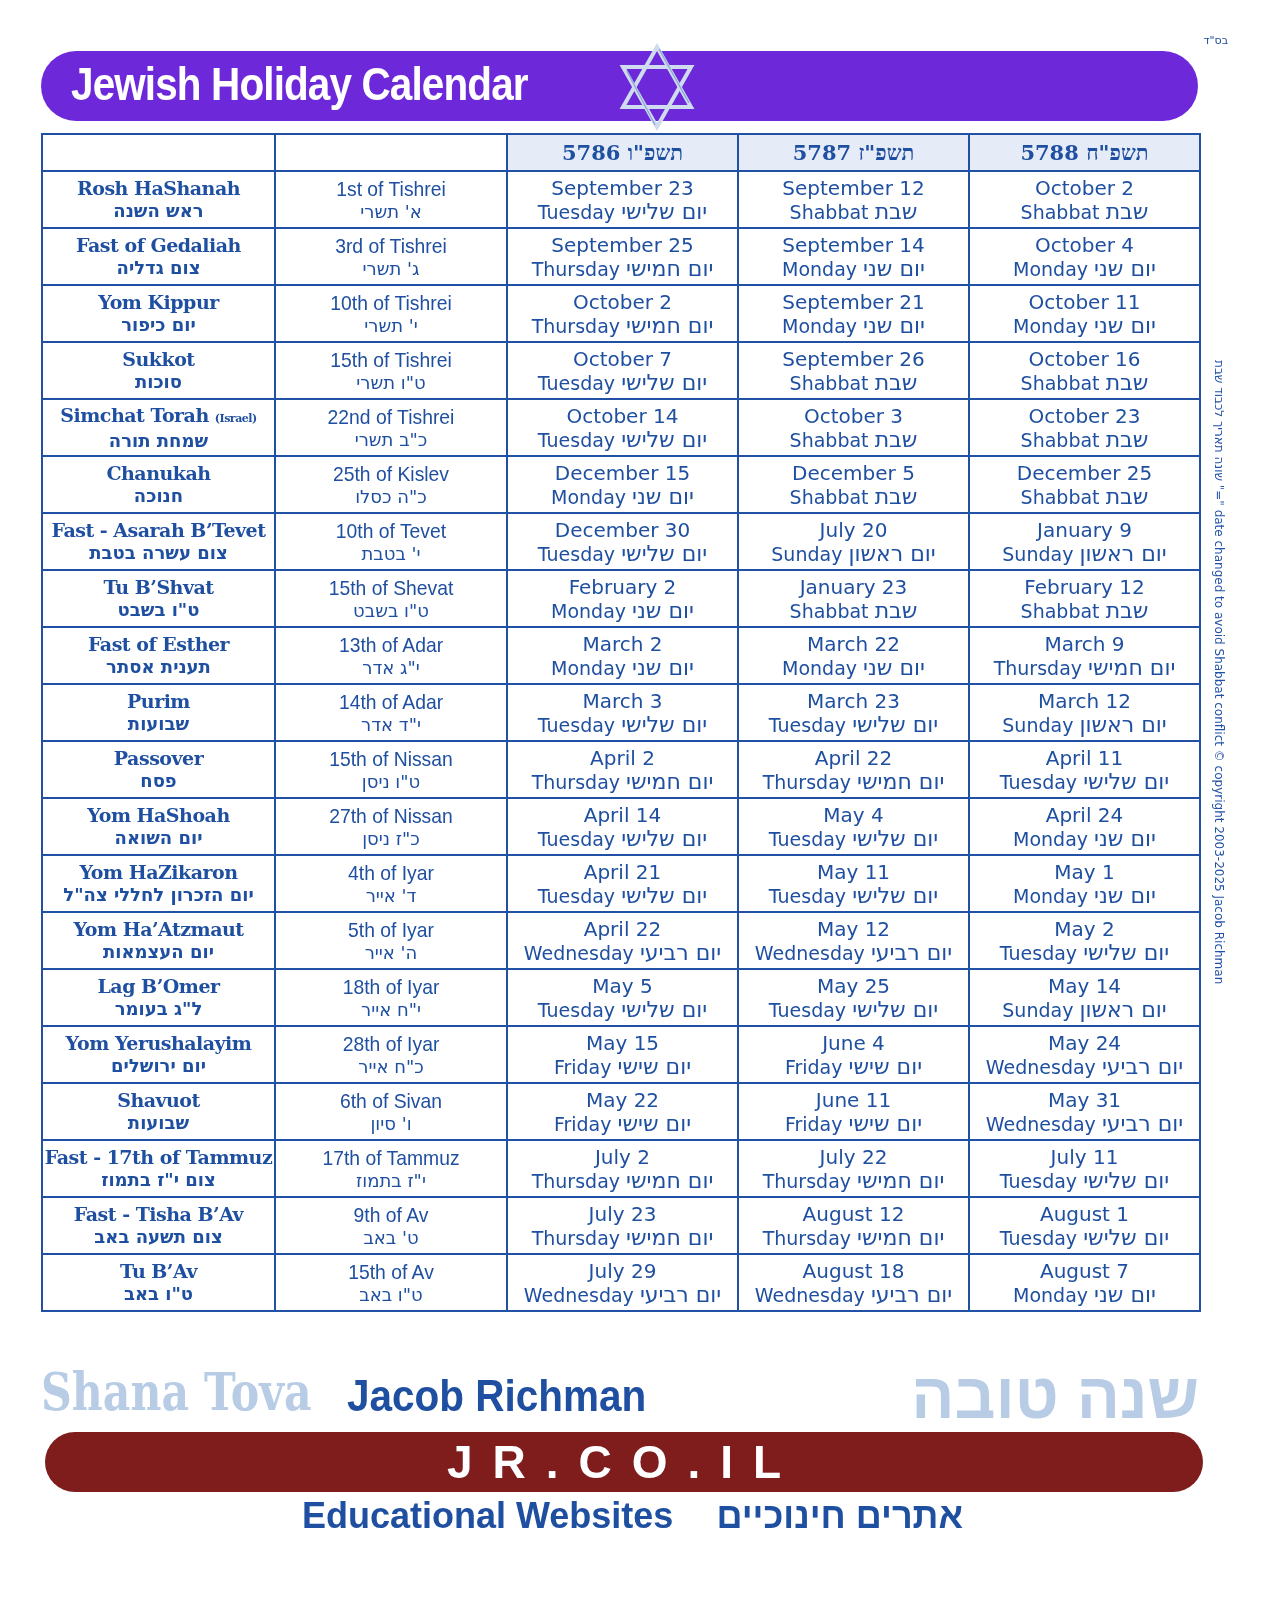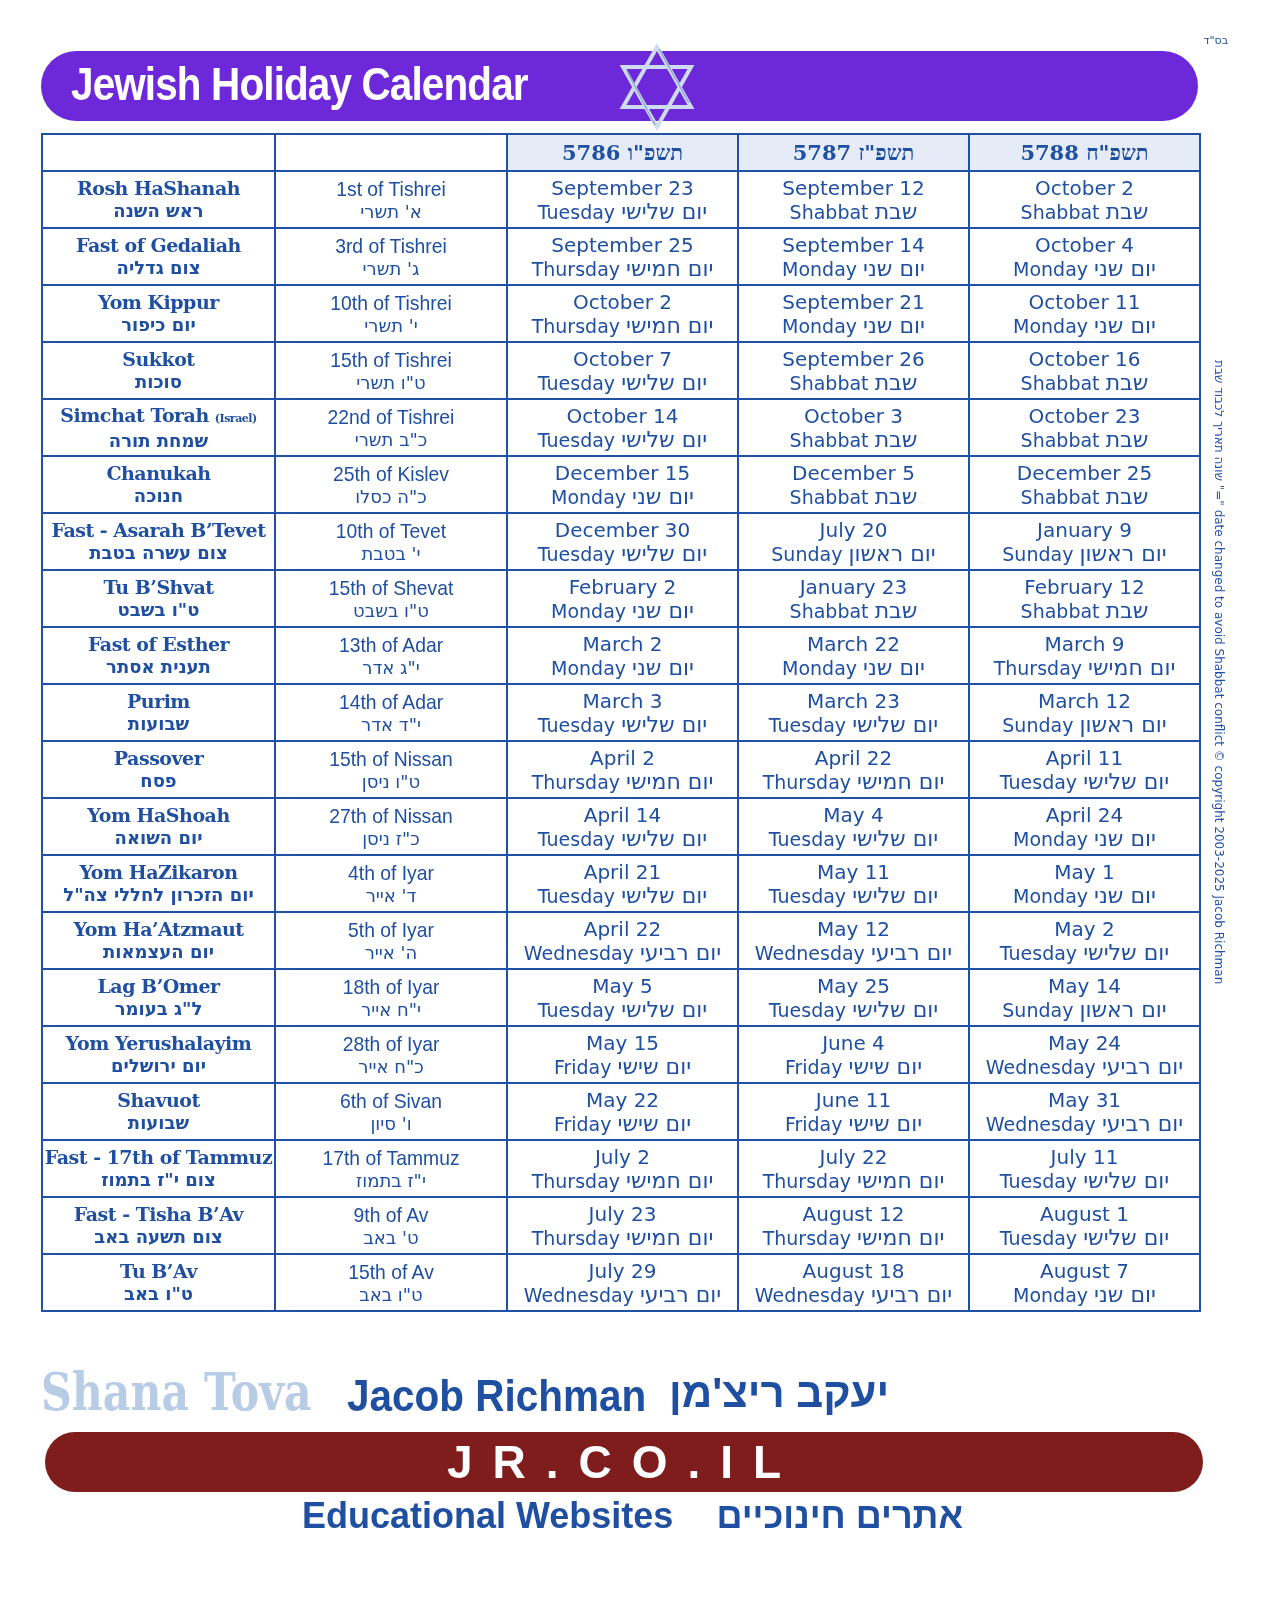--- a/index.html
+++ b/index.html
@@ -544,21 +544,21 @@
         </td>
       </tr>
     </tbody>
 </table>
 
 <div class="side-note">שונה תאריך לכבוד שבת "=" date changed to avoid Shabbat conflict     © copyright  2003-2025  Jacob Richman</div>
 
 <div class="shana-row">
   <div class="shana-en">Shana Tova</div>
   <div class="jr-en">Jacob Richman</div>
-  <div class="jr-he">יעקב ריצ'מן</div>
+  <div class="shana-he">שנה טובה</div>
 </div>
 
 <div class="url-banner">
   <span class="url-text">JR.CO.IL</span>
 </div>
 
 <div class="edu-row">
   <span class="edu-en">Educational Websites</span>
   <span class="edu-he">אתרים חינוכיים</span>
 </div>

